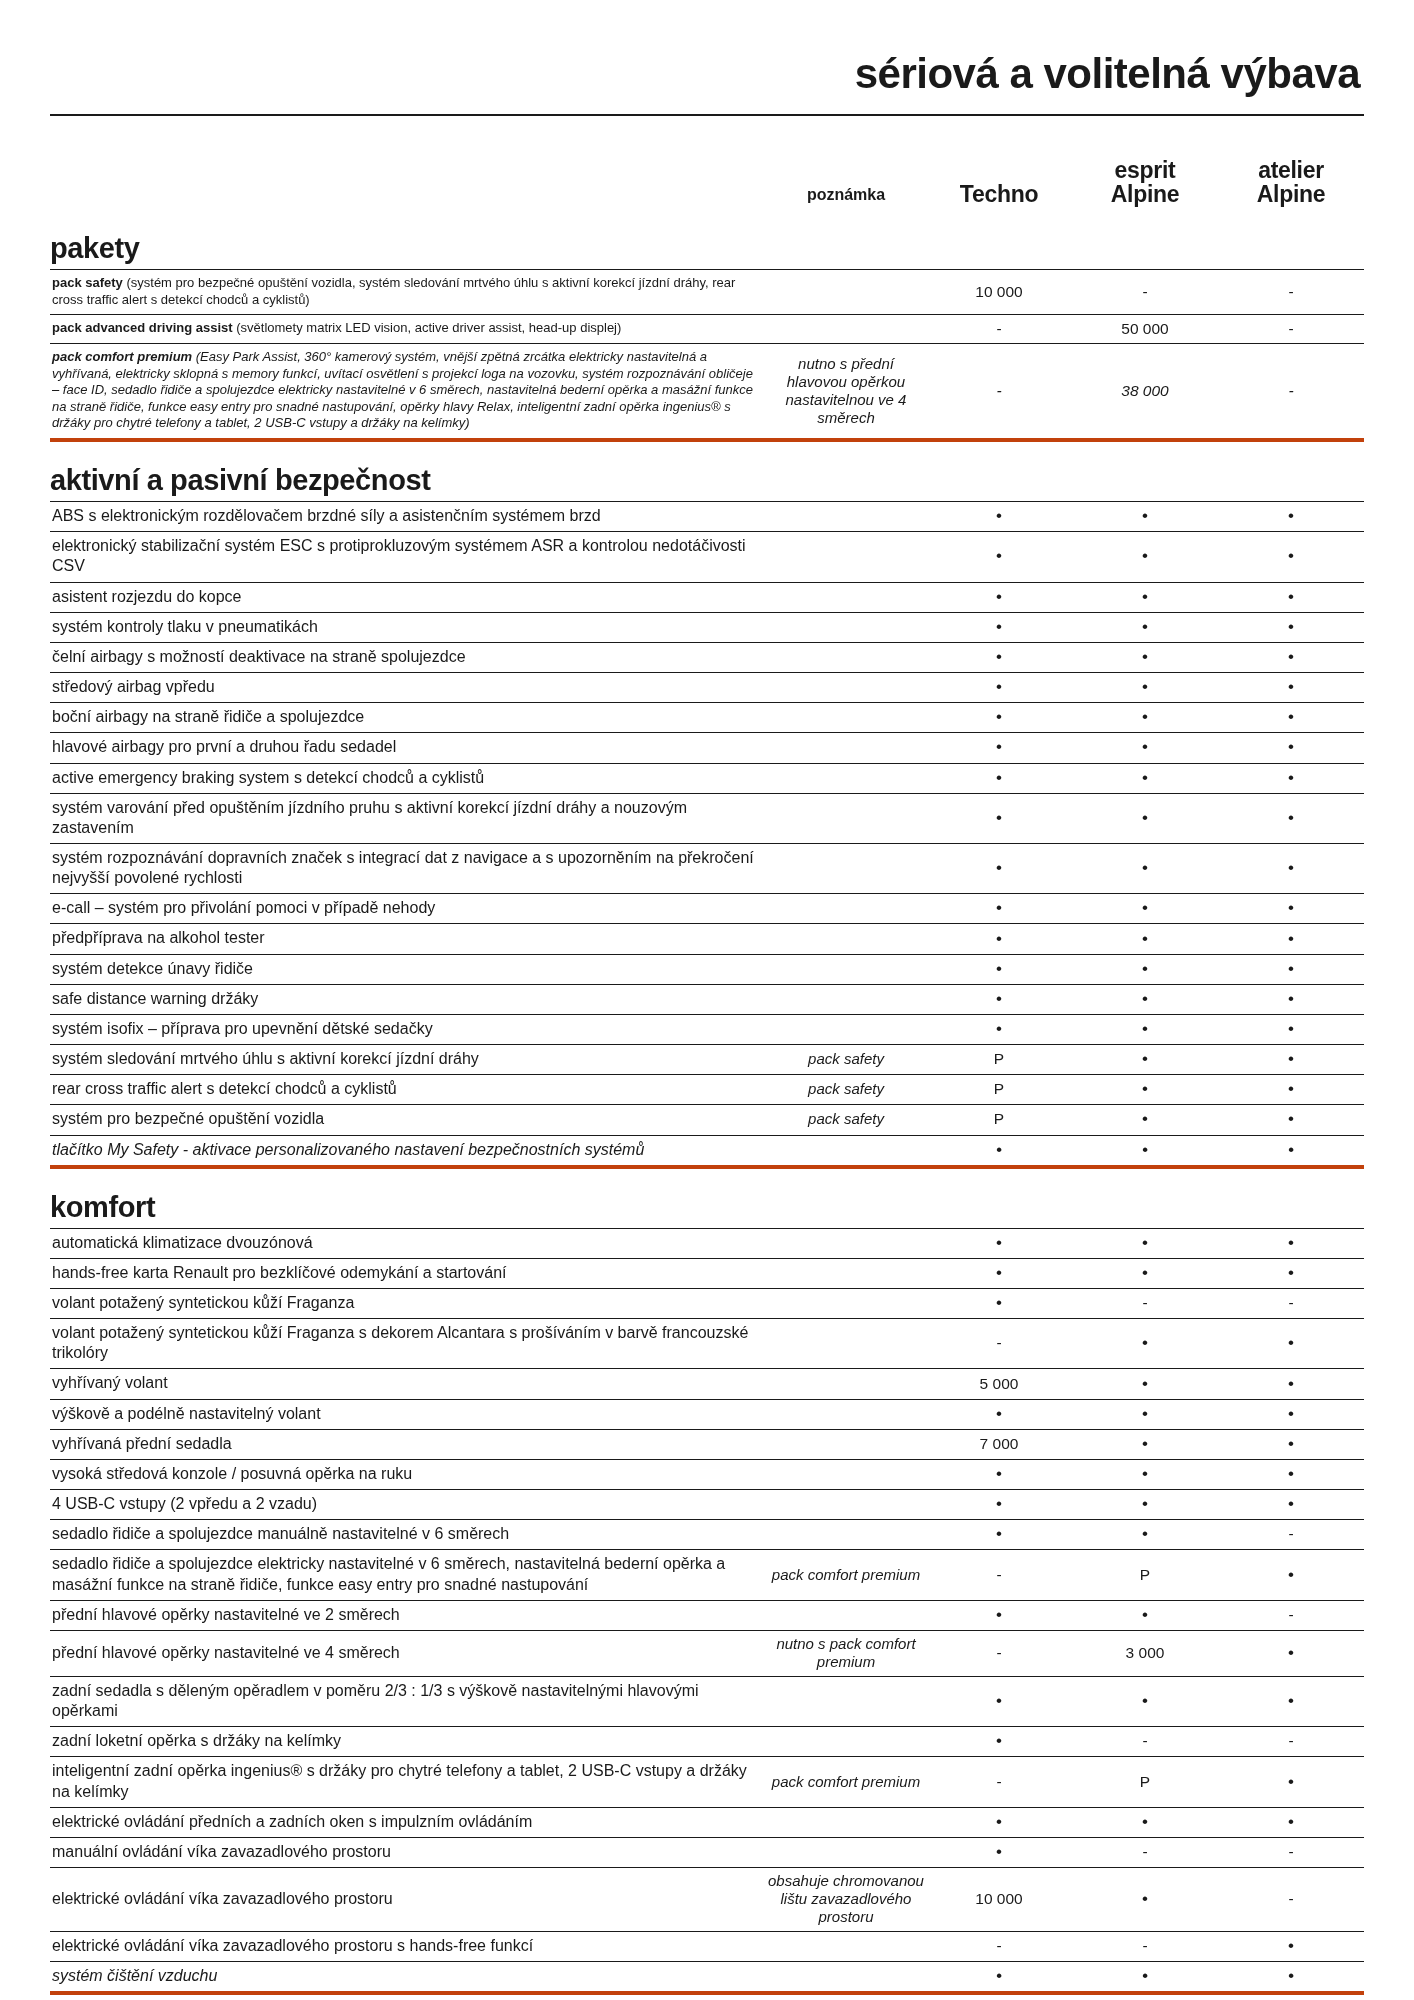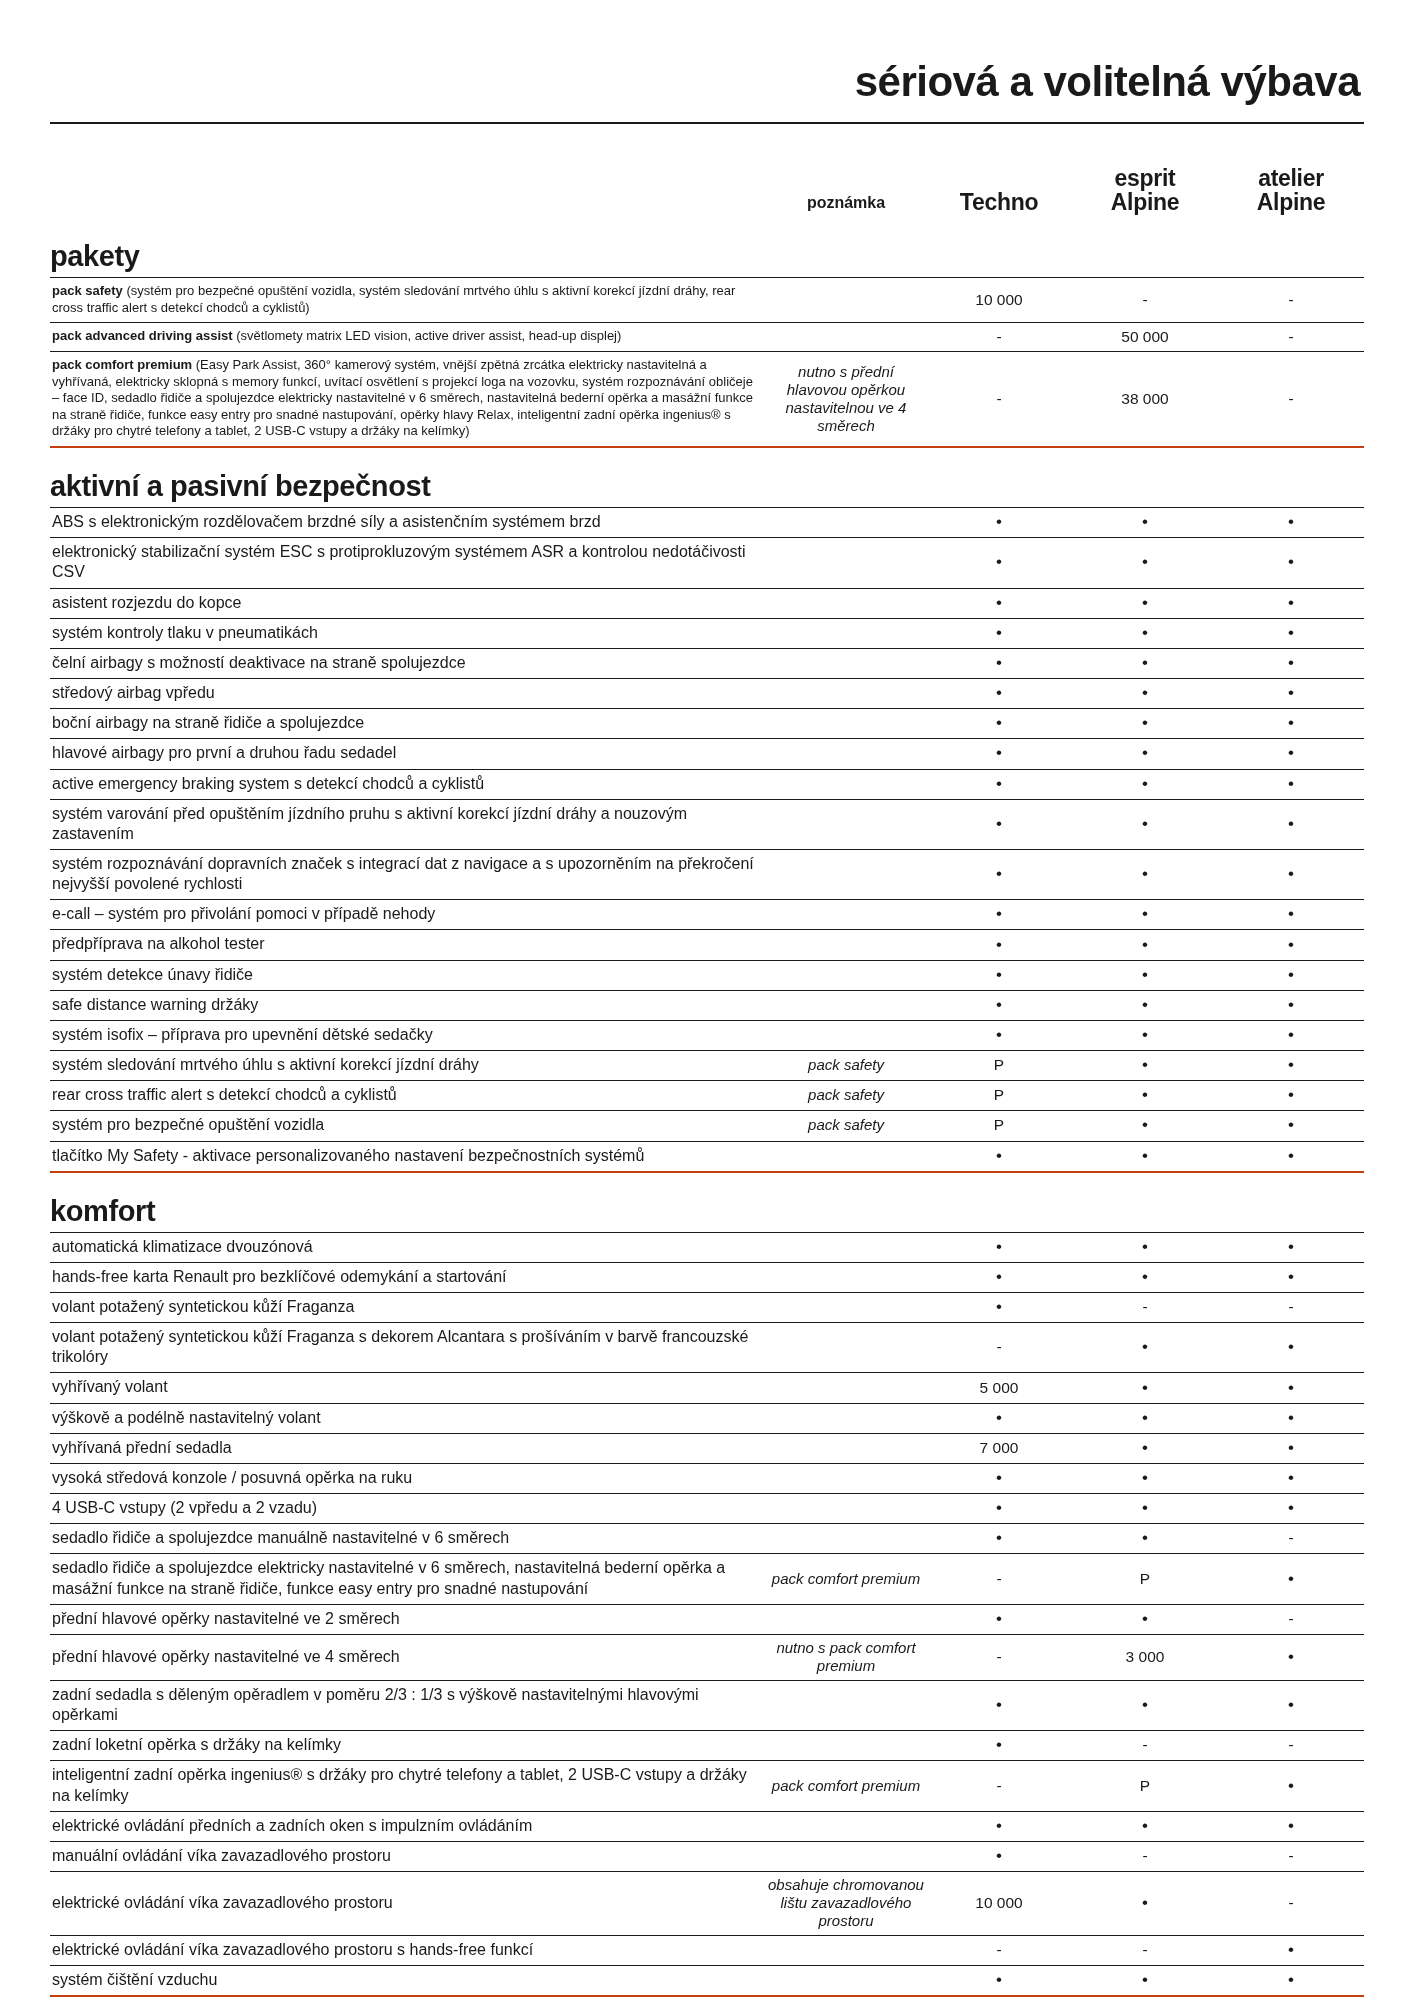--- a/index.html
+++ b/index.html
@@ -20,21 +20,21 @@
     position: relative;
   }
 
   
   .doc-title {
     text-align: right;
     font-size: 42px;
     font-weight: 700;
     letter-spacing: -0.5px;
     padding-right: 4px;
-    margin-top: 20px;
+    margin-top: 12px;
     line-height: 1.05;
   }
   .title-rule {
     border-top: 2px solid #1a1a1a;
     margin-top: 18px;
   }
 
   
   .colhead {
     display: flex;
@@ -74,21 +74,21 @@
     border-collapse: collapse;
     table-layout: fixed;
   }
   table.spec td {
     border-top: 1px solid #1a1a1a;
     border-bottom: 1px solid #1a1a1a;
     padding: 4px 2px 5px 2px;
     vertical-align: middle;
   }
   table.spec tr td { border-bottom: none; }
-  table.spec tr:last-child td { border-bottom: 2px solid #c2410c; }
+  table.spec tr:last-child td { border-bottom: 4px solid #c2410c; font-style: italic; }
 
   td.feat {
     font-size: 16px;
     line-height: 1.26;
     padding-right: 10px;
   }
   td.feat b { font-weight: 700; }
   td.note {
     width: 160px;
     text-align: center;

